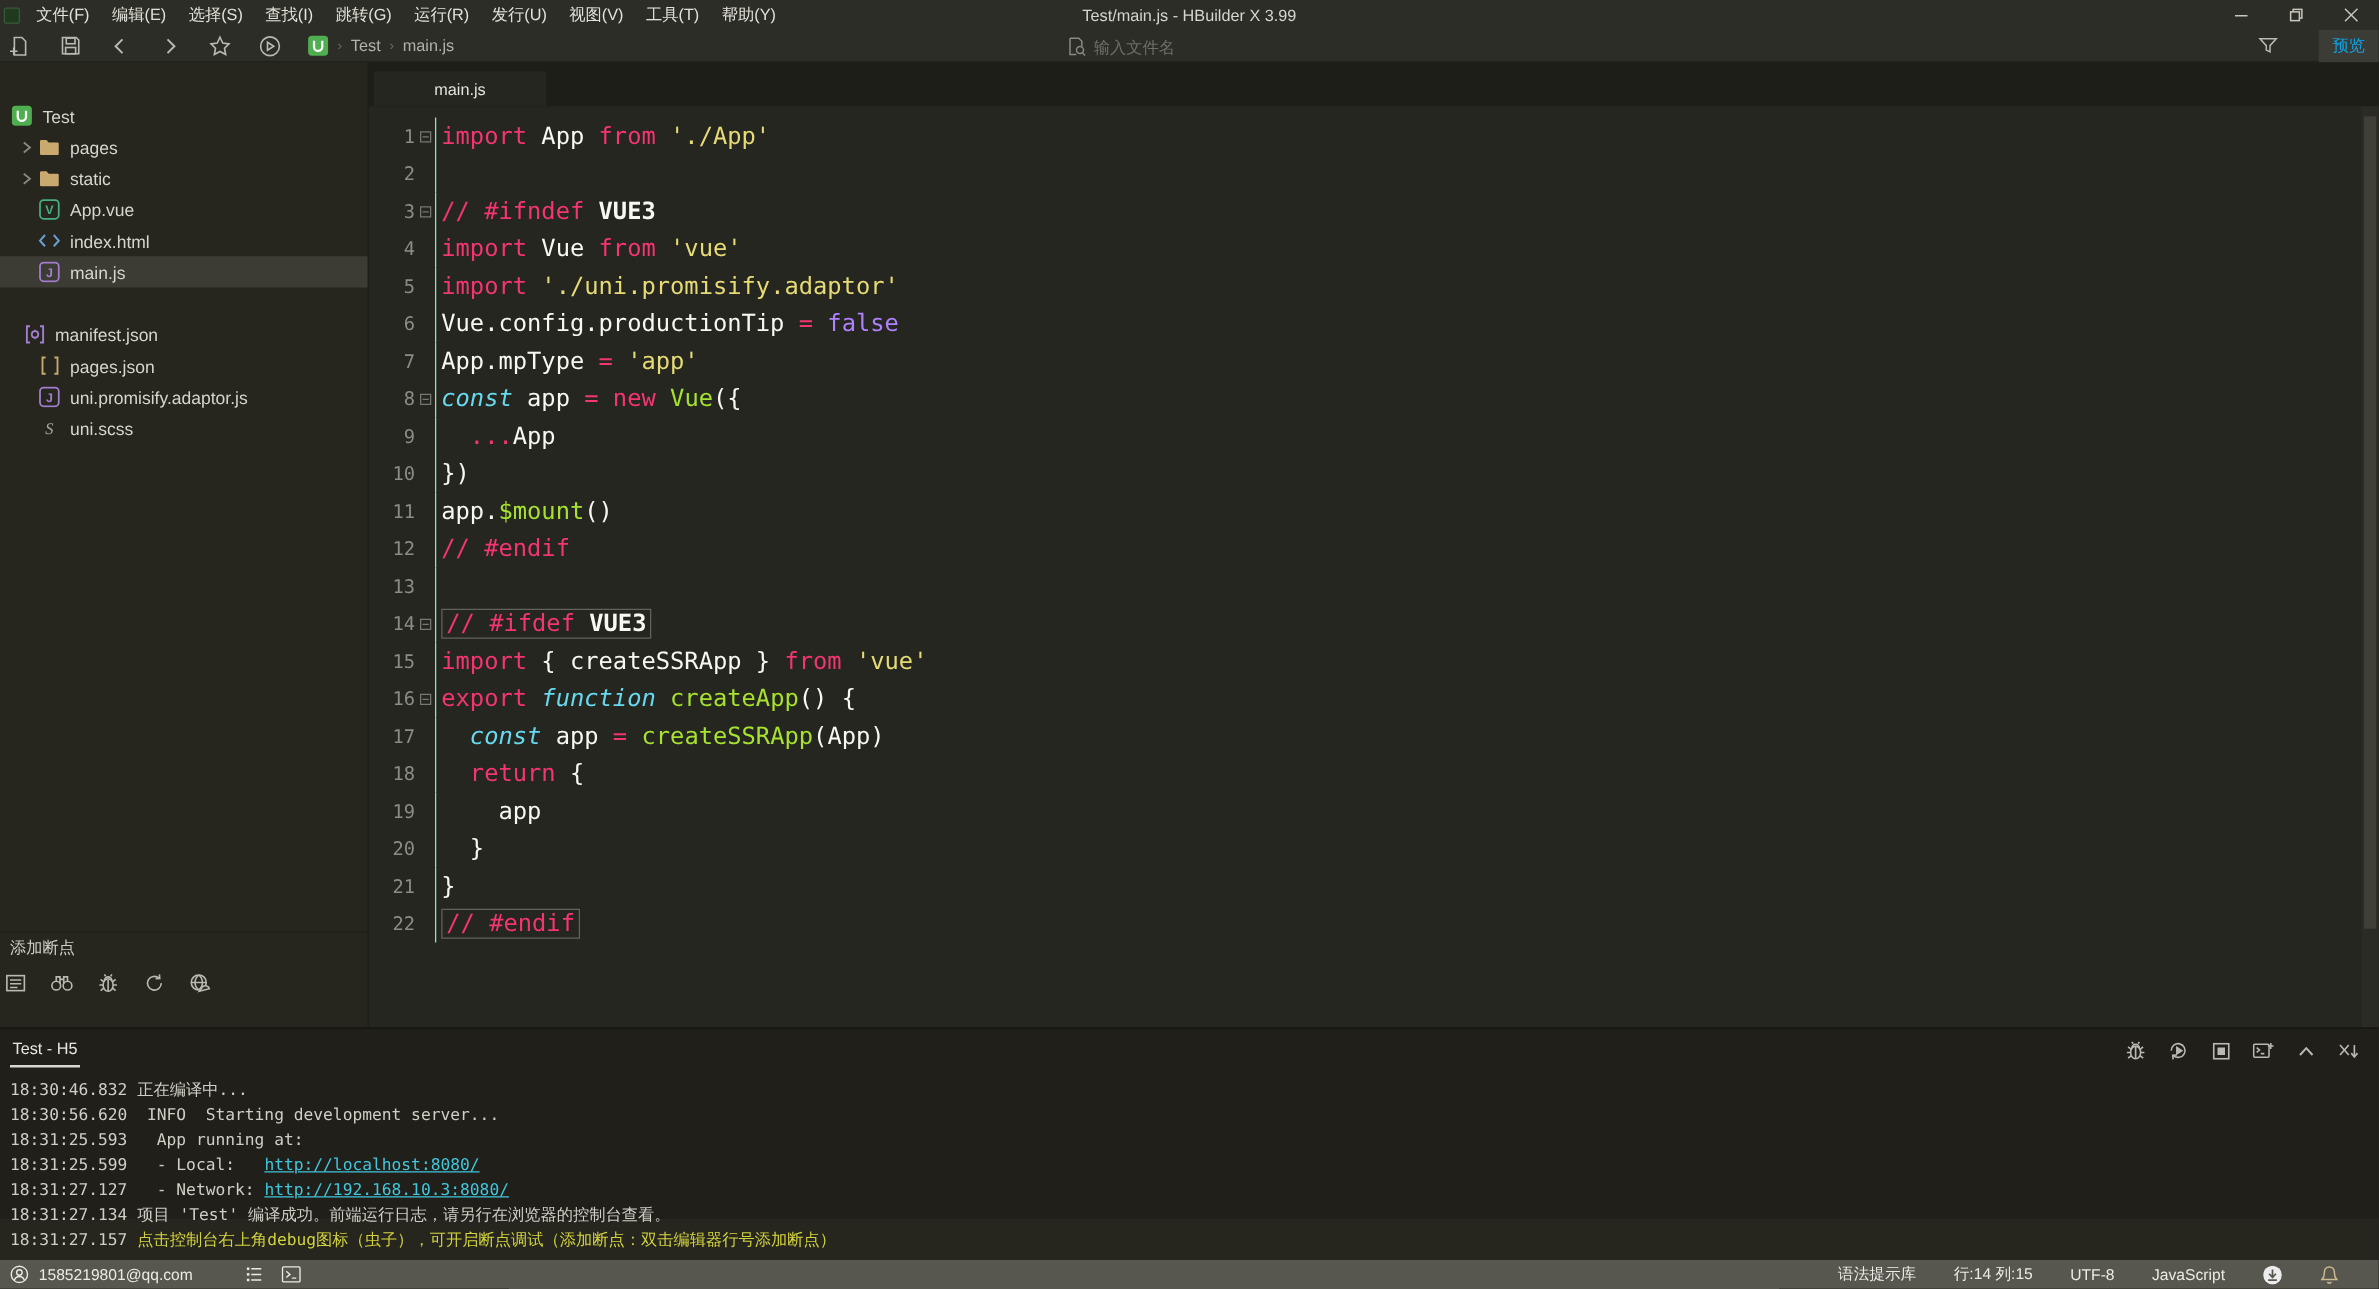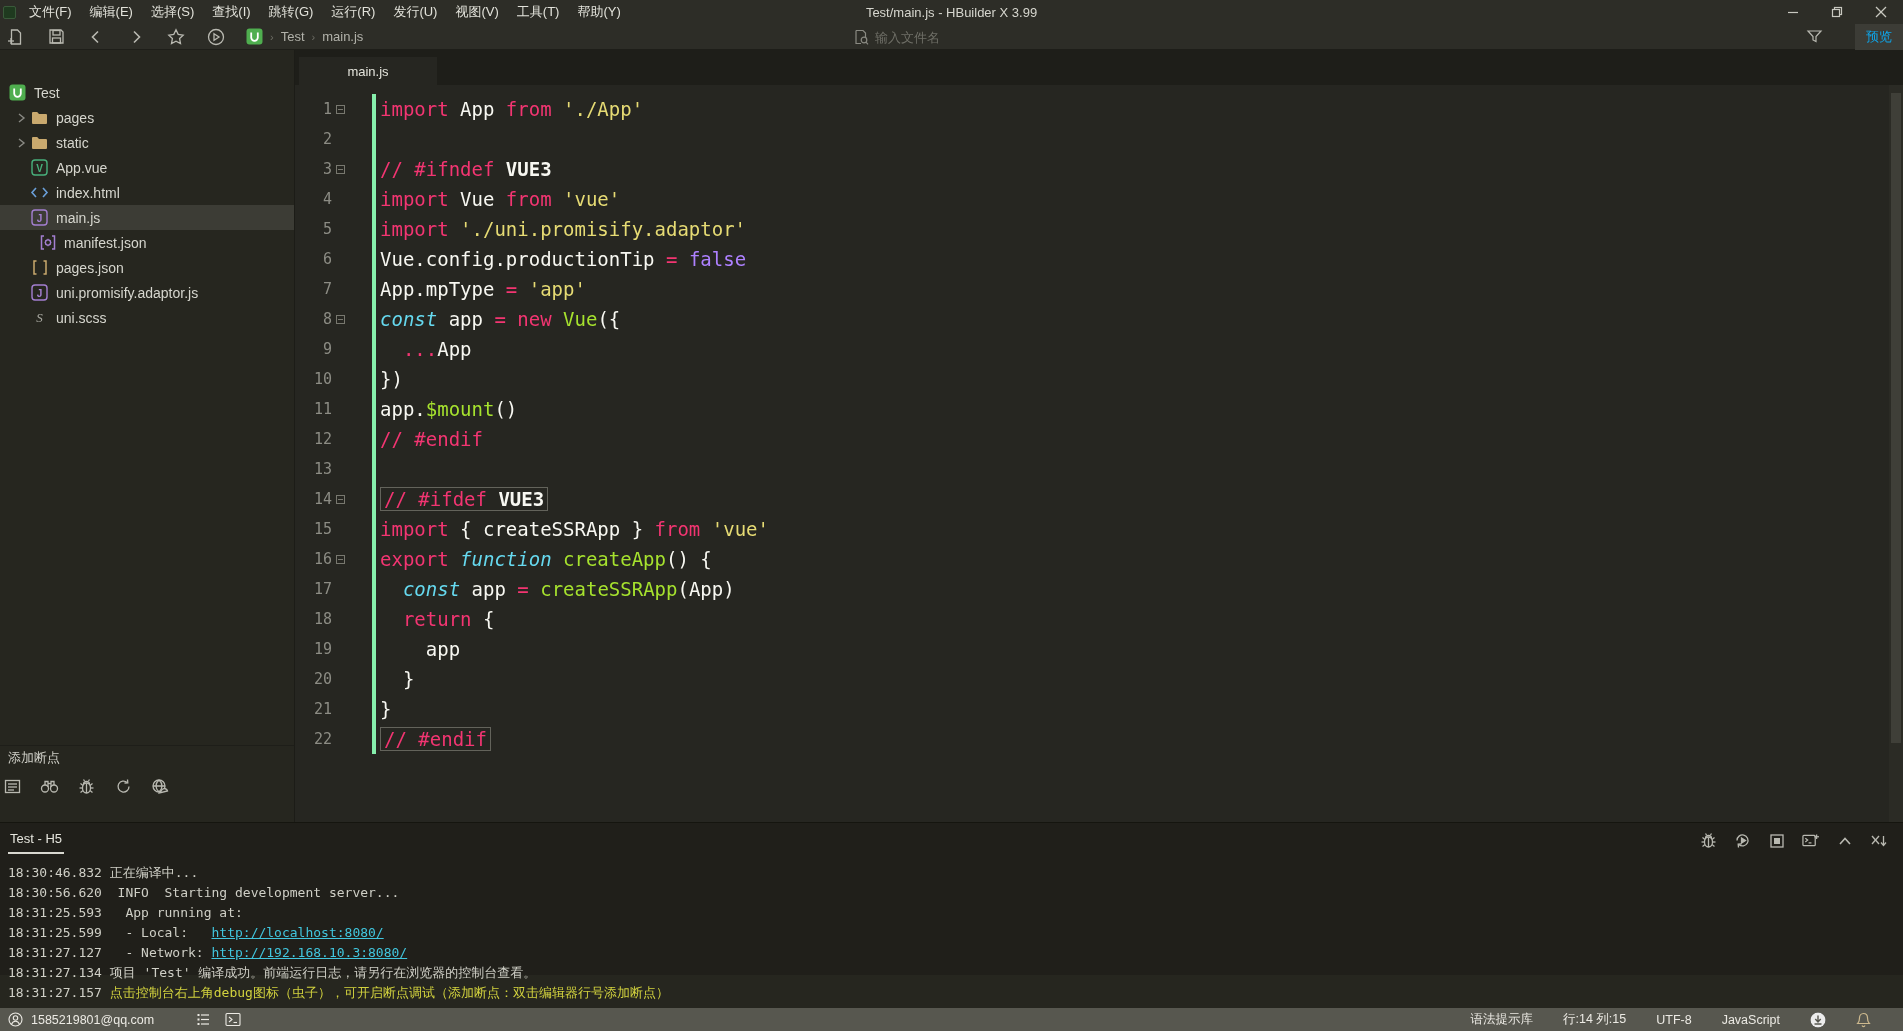--- a/index.html
+++ b/index.html
@@ -40,21 +40,21 @@
   .footer-icons .tool-icon { width:20px; height:20px; }
 
   .editor { flex:1; position:relative; background:#262621; }
   .tabbar { height:35px; background:#1e1e19; display:flex; align-items:flex-end; }
   .tab { height:28px; min-width:138px; background:#262621; color:#e4e4dc; font-size:13px; display:flex; align-items:center; justify-content:center; padding:0 14px; margin-left:4px; }
   .code { position:absolute; top:35px; bottom:0; left:0; right:14px; padding-top:9px; font-family:"DejaVu Sans Mono",monospace; font-size:19px; overflow:hidden; }
   .codeline { height:30px; display:flex; align-items:stretch; white-space:pre; }
   .ln { width:37px; flex:none; text-align:right; font-size:15px; color:#8c8c84; line-height:30px; }
   .rail { width:16px; flex:none; display:flex; align-items:center; justify-content:center; }
   .fold { width:9px; height:9px; border:1px solid #78786f; background:linear-gradient(#78786f,#78786f) center/5px 1px no-repeat; }
-  .ct { flex:1; border-left:4px solid #86efac; padding-left:4px; display:flex; align-items:center;margin-left:24px; }
+  .ct { flex:1; border-left:1px solid #86efac; padding-left:4px; display:flex; align-items:center; }
   .boxed { border:1px solid #63635b; padding:0 3px; display:inline-flex; align-items:center; }
   .tk-k { color:#f33572; } .tk-s { color:#e6db74; } .tk-p { color:#f8f8f2; }
   .tk-i { color:#66d9ef; font-style:italic; } .tk-f { color:#a6e22e; }
   .tk-c { color:#ae81ff; } .tk-b { color:#f8f8f2; font-weight:bold; }
   .scrolltrack { position:absolute; right:0; top:35px; bottom:0; width:14px; background:#2b2b25; }
   .scrollthumb { position:absolute; left:2px; top:8px; width:10px; height:650px; background:#3f3f38; }
 
   
   .console { position:absolute; top:822px; left:0; right:0; height:153px; background:#201f1a; border-top:1px solid #15150f; }
   .console-tab { position:absolute; left:8px; top:8px; font-size:13px; color:#e6e6de; padding:0 2px 6px 2px; border-bottom:2px solid #d8d8d0; }
@@ -238,21 +238,21 @@
         </div>
         <div class="tree-row selected" style="padding-left: 30px;">
           <span class="tree-icon">
             <svg width="17" height="17" viewBox="0 0 17 17">
               <rect x="1" y="1" width="15" height="15" rx="3" fill="none" stroke="#a47fd1" stroke-width="1.4"></rect>
               <text x="8.5" y="12.5" text-anchor="middle" font-family="Liberation Sans,sans-serif" font-size="10" font-weight="bold" fill="#a47fd1">J</text>
             </svg>
           </span>
           <span>main.js</span>
         </div>
-        <div class="tree-row" style="padding-left: 38px;">
+        <div class="tree-row" style="padding-left: 18px; margin-top: 25px;">
           <span class="tree-icon">
             <svg width="18" height="17" viewBox="0 0 18 17">
               <path d="M5 2H2.5v13H5M13 2h2.5v13H13" fill="none" stroke="#a47fd1" stroke-width="1.5"></path>
               <circle cx="9" cy="8.5" r="2.6" fill="none" stroke="#a47fd1" stroke-width="1.3"></circle>
               <path d="M9 4.7v1.2M9 11.1v1.2M5.7 8.5h1.2M11.1 8.5h1.2M6.7 6.2l.8.8M10.5 10l.8.8M11.3 6.2l-.8.8M7.5 10l-.8.8" stroke="#a47fd1" stroke-width="1.1"></path>
             </svg>
           </span>
           <span>manifest.json</span>
         </div>
         <div class="tree-row" style="padding-left: 30px;">

